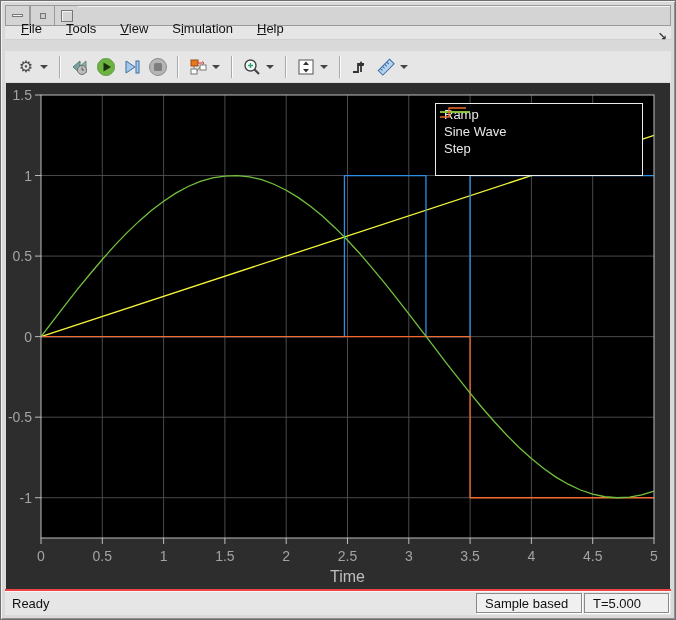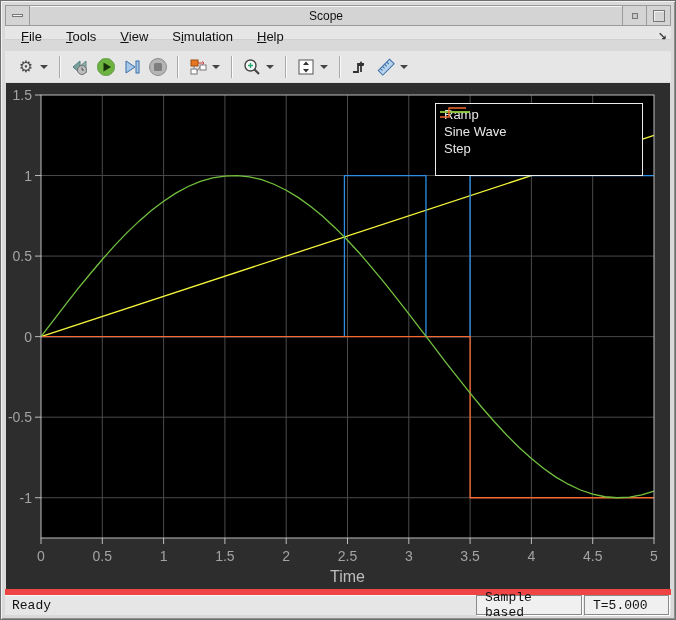--- a/index.html
+++ b/index.html
@@ -27,21 +27,21 @@
   }
   .tb-btn.right { border-right:none; border-left:1px solid #9a9a9a; }
   .dash { width:11px; height:3px; background:#c9c9c9; border:1px solid #777; box-shadow:1px 1px 0 #f4f4f4 inset; }
   .dot  { width:6px; height:6px;  background:#c9c9c9; border:1px solid #777; }
   .sq   { width:12px; height:12px; background:#d4d4d4; border:1px solid #777; box-shadow:1px 1px 0 #f4f4f4 inset; }
   .title-text { flex:1; text-align:center; font-size:12px; color:#111; }
 
   
   .menubar {
     position:absolute; left:4px; right:4px; top:25px; height:14px;
-    background:#e6e6e6; display:flex; align-items:flex-start; padding-left:10px;
+    background:#e6e6e6; display:flex; align-items:flex-end; padding-left:10px;
     border-bottom:1px solid #d0d0d0;
   }
   .menu-item { font-size:13px; color:#111; padding:3px 6px; margin-right:12px; cursor:default; }
   .menu-item u { text-decoration:underline; }
   .menubar-corner { position:absolute; right:4px; top:4px; font-size:11px; color:#333; font-weight:bold; }
 
   
   .toolbar {
     position:absolute; left:4px; right:4px; top:50px; height:31px;
     background:#e6e6e6; display:flex; align-items:center; padding-left:8px;
@@ -65,43 +65,42 @@
     position:absolute; left:429px; top:20px; width:208px; height:73px;
     background:#000; border:1px solid #ececec; padding:2px 0 0 4px;
   }
   .legend-row { display:flex; align-items:center; height:17px; }
   .legend-row svg { flex:0 0 40px; }
   .legend-label { color:#e8e8e8; font-size:13px; white-space:pre; padding-left:4px; }
 
   
   .statusbar {
     position:absolute; left:4px; right:4px; top:588px; height:26px;
-    background:#e6e6e6; border-top:6px solid #ef4444;
+    background:#e6e6e6; border-top:2px solid #ef4444;
     box-shadow:inset 0 1px 0 #f8f8f8;
-    display:flex; align-items:center; font-size:13px; color:#111;font-family:Liberation Mono, monospace;
+    display:flex; align-items:center; font-size:13px; color:#111;
   }
   .status-ready { padding-left:7px; flex:1; }
   .status-box {
     height:20px; display:flex; align-items:center; padding:0 8px;
     background:#f0f0f0; border:1px solid #8a8a8a;
     box-shadow:1px 1px 0 #ffffff; margin-right:2px; font-size:13px;
   }
   .status-box.sample { width:106px; }
   .status-box.time   { width:85px; }
 </style>
 </head>
 <body>
 
 <div class="window">
 
   <div class="titlebar">
     <div class="tb-btn">
       <div class="dash"></div>
     </div>
-    <div class="title-text">Scope</div>
     <div class="tb-btn right">
       <div class="dot"></div>
     </div>
     <div class="tb-btn right">
       <div class="sq"></div>
     </div>
   </div>
 
   <div class="menubar">
     <div class="menu-item"><span></span><u>F</u><span>ile</span></div>

